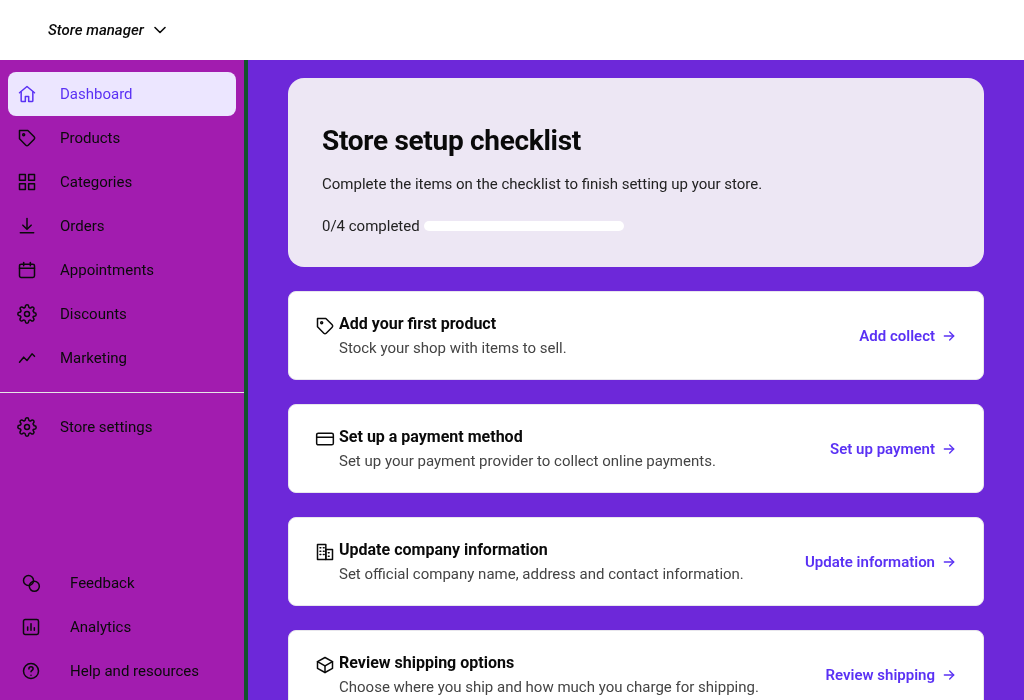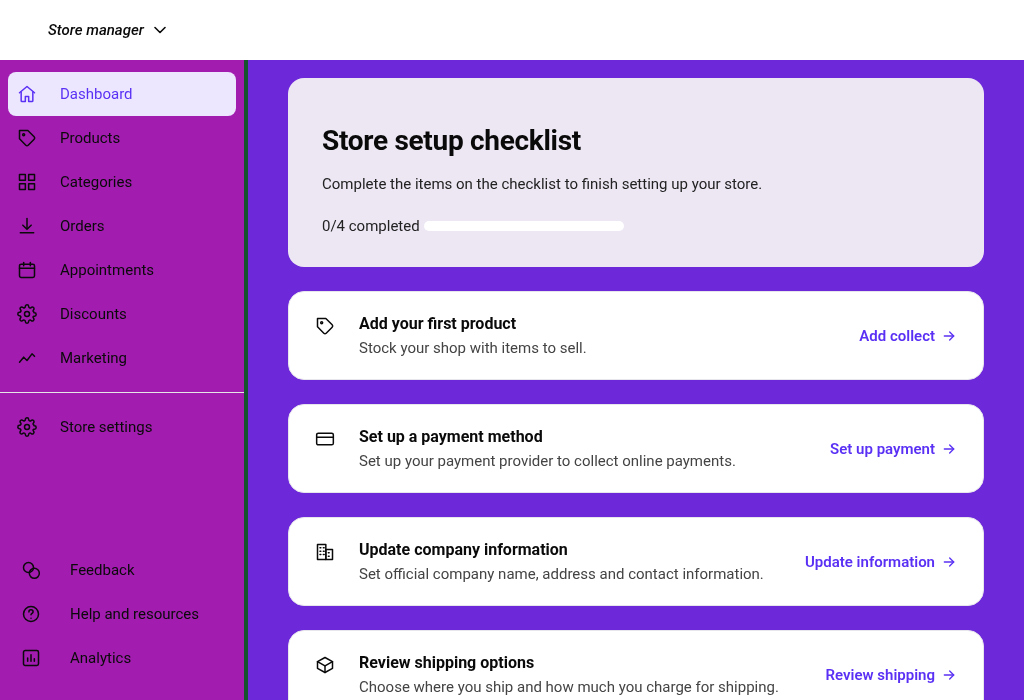--- a/index.html
+++ b/index.html
@@ -34,21 +34,21 @@
   }
   .sidebar {
     width: 248px;
     border-right: 4px solid #14532d;
     display: flex;
     flex-direction: column;
     background: #a21caf;
   }
   .nav-section { padding: 12px 8px; }
   .nav-section.border-top { border-top: 1px solid #e6e6e6; }
-  .nav-section.footer { margin-top: auto; padding-bottom: 20px; padding-left: 8px; }
+  .nav-section.footer { margin-top: auto; padding-bottom: 7px; padding-left: 8px; }
   .nav-item {
     display: flex;
     align-items: center;
     gap: 22px;
     padding: 11px 10px 11px 8px;
     border-radius: 8px;
     cursor: pointer;
     font-size: 15px;
   }
   .nav-item.footer-item { gap: 28px; padding-left: 12px; }
@@ -100,26 +100,26 @@
   }
   .progress-bar {
     width: 200px;
     height: 10px;
     border-radius: 20px;
     background: #ffffff;
   }
   .card {
     background: #ffffff;
     border: 1px solid #e8e6ed;
-    border-radius: 16px;
+    border-radius: 8px;
     padding: 22px 26px;
     margin-bottom: 20px;
     display: flex;
     align-items: center;
-    gap: 22px;
+    gap: 2px;
     margin-top: 24px;
   }
   .card .icon {
     width: 22px;
     flex: 0 0 22px;
     margin-top: 2px;
     align-self: flex-start;
   }
   .card .body { flex: 1; }
   .card .title {
@@ -257,37 +257,37 @@
           <svg width="20" height="20" viewBox="0 0 24 24" fill="none" stroke-width="1.8" stroke-linecap="round" stroke-linejoin="round">
               <circle cx="9" cy="9" r="6"></circle>
               <circle cx="16" cy="16" r="6"></circle>
             </svg>
         </span>
         <span>Feedback</span>
       </div>
       <div class="nav-item footer-item">
         <span class="icon">
           <svg width="20" height="20" viewBox="0 0 24 24" fill="none" stroke-width="1.8" stroke-linecap="round" stroke-linejoin="round">
-              <circle cx="12" cy="12" r="9"></circle>
-              <path d="M9.5 9.5a2.5 2.5 0 0 1 5 0c0 1.5-2.5 2-2.5 3.5"></path>
-              <path d="M12 17h.01"></path>
-            </svg>
-        </span>
-        <span>Help and resources</span>
-      </div>
-      <div class="nav-item footer-item">
-        <span class="icon">
-          <svg width="20" height="20" viewBox="0 0 24 24" fill="none" stroke-width="1.8" stroke-linecap="round" stroke-linejoin="round">
               <rect x="3" y="3" width="18" height="18" rx="2"></rect>
               <path d="M8 16V12"></path>
               <path d="M12 16V8"></path>
               <path d="M16 16v-3"></path>
             </svg>
         </span>
         <span>Analytics</span>
+      </div>
+      <div class="nav-item footer-item">
+        <span class="icon">
+          <svg width="20" height="20" viewBox="0 0 24 24" fill="none" stroke-width="1.8" stroke-linecap="round" stroke-linejoin="round">
+              <circle cx="12" cy="12" r="9"></circle>
+              <path d="M9.5 9.5a2.5 2.5 0 0 1 5 0c0 1.5-2.5 2-2.5 3.5"></path>
+              <path d="M12 17h.01"></path>
+            </svg>
+        </span>
+        <span>Help and resources</span>
       </div>
     </div>
 
   </nav>
 
   <main class="main">
 
     <section class="hero">
       <h1>Store setup checklist</h1>
       <p class="sub">Complete the items on the checklist to finish setting up your store.</p>

